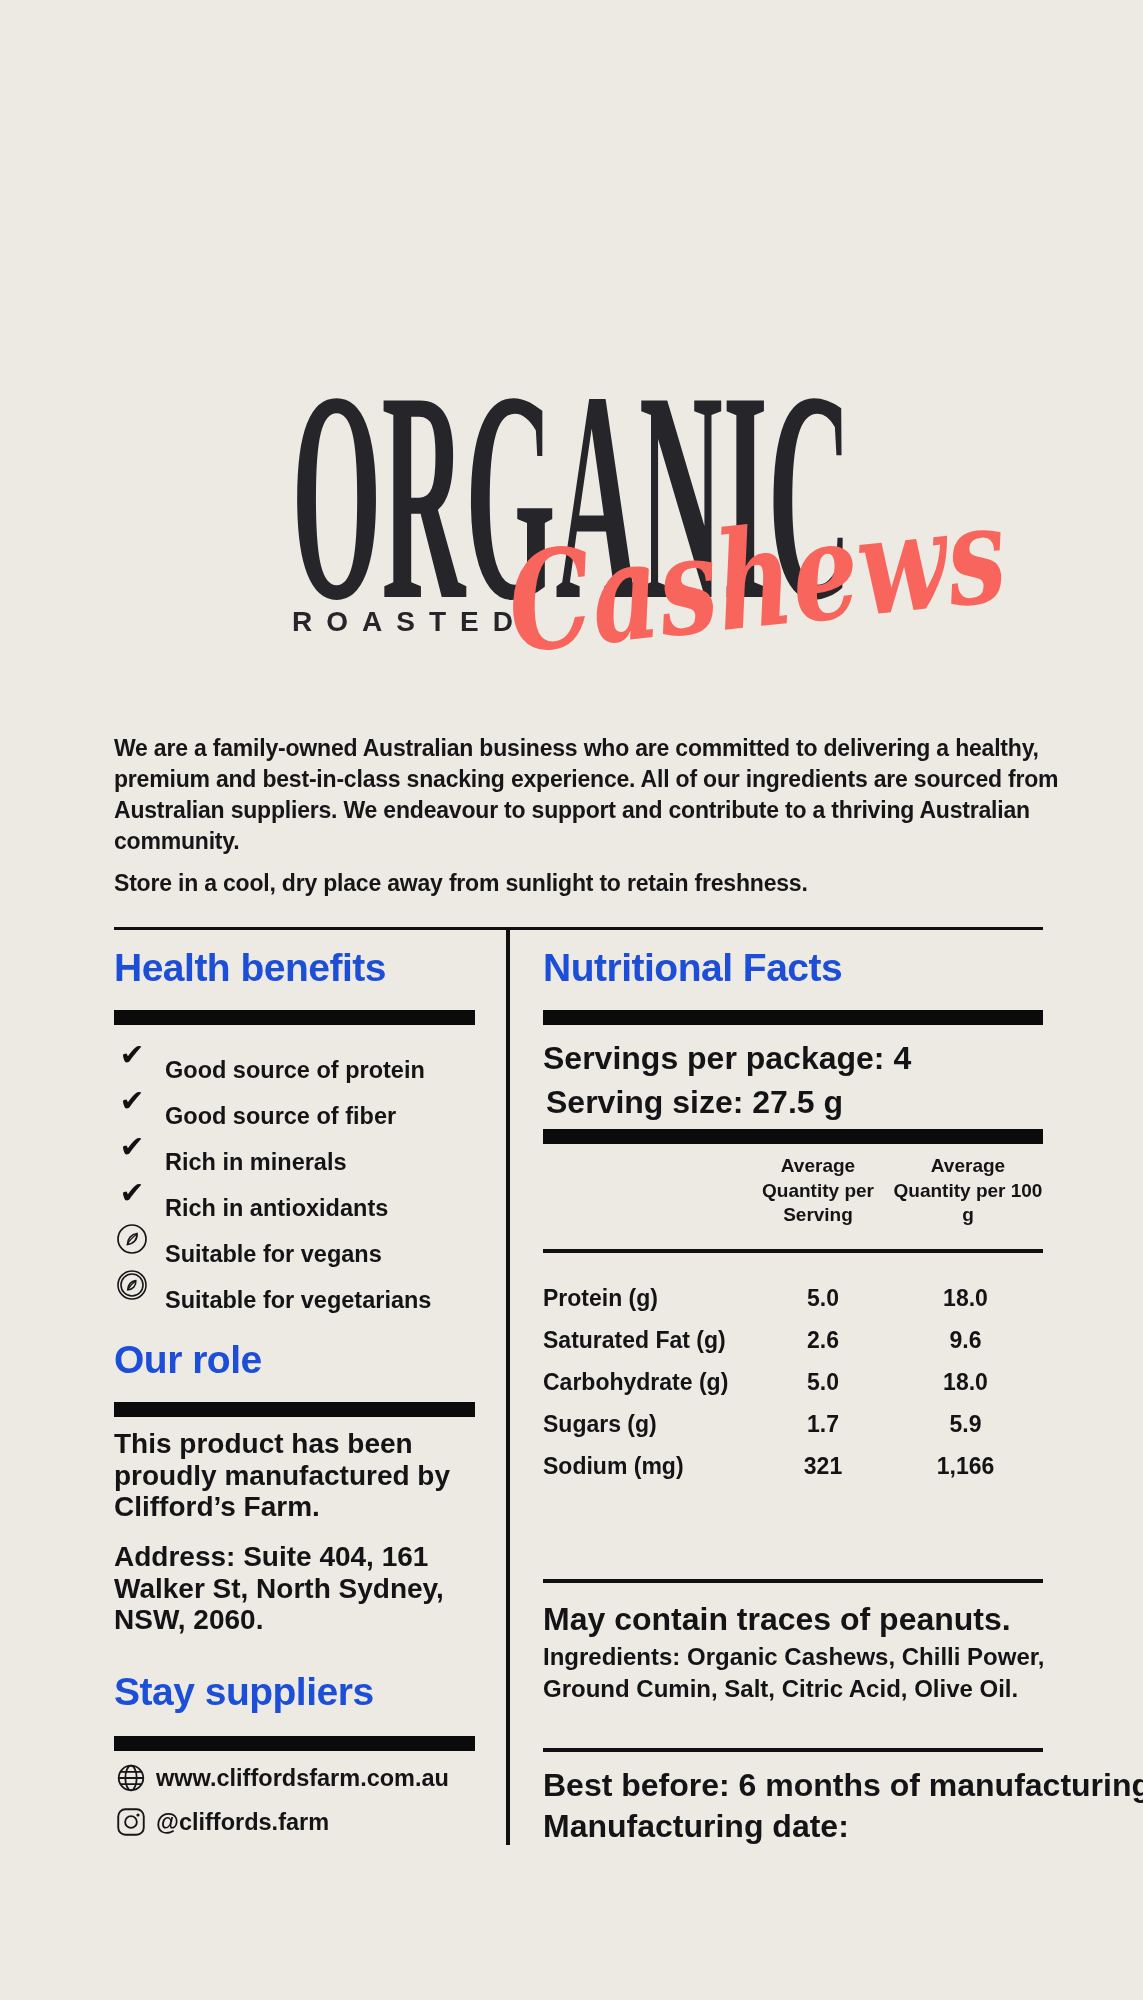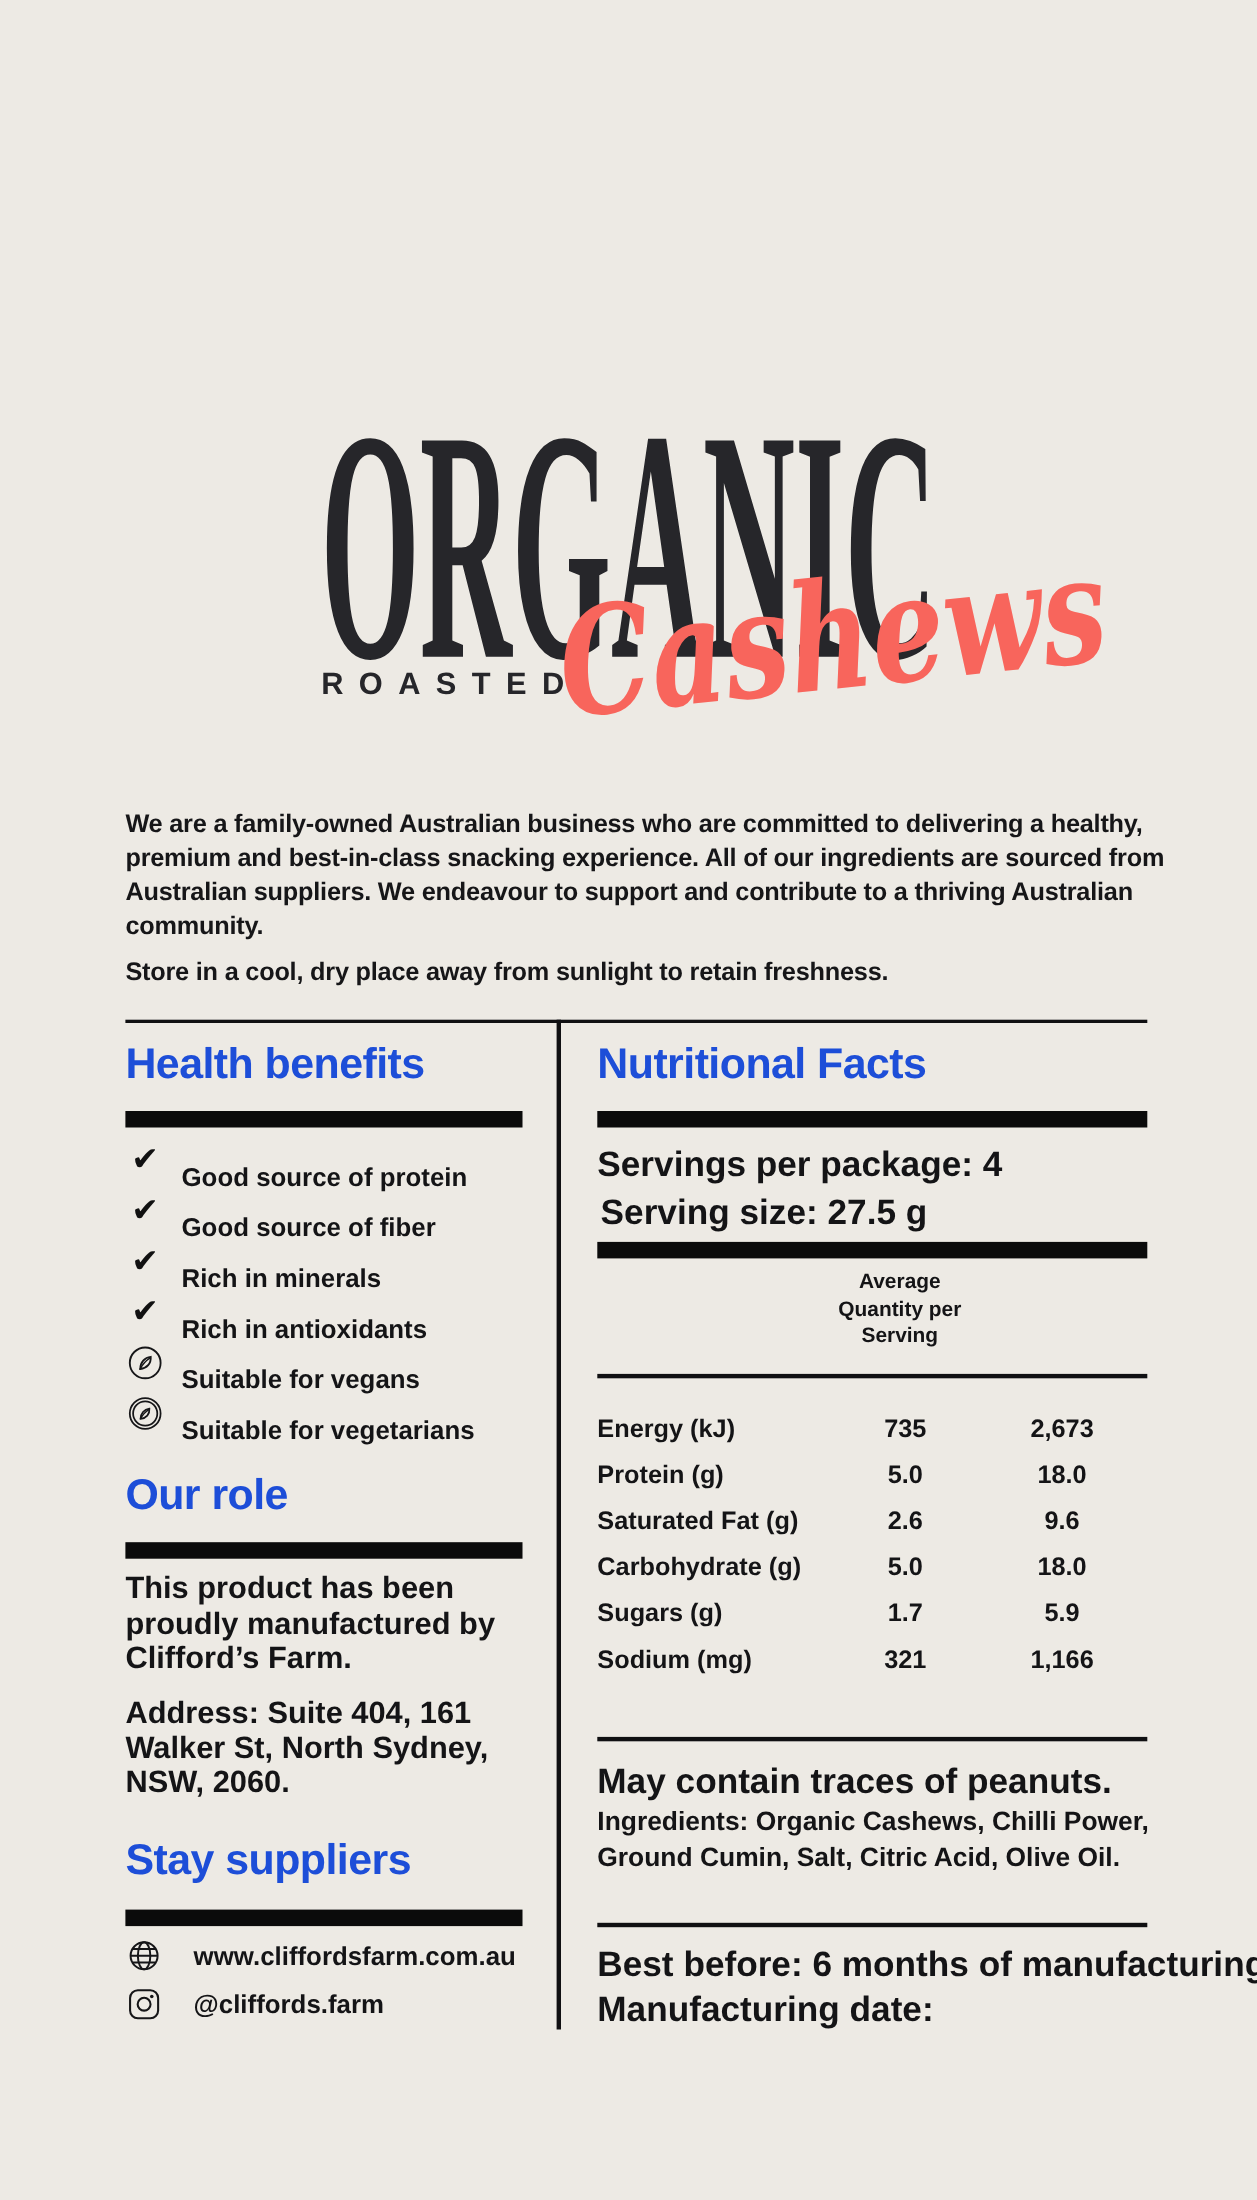--- a/index.html
+++ b/index.html
@@ -79,21 +79,21 @@
   .hb-label{font-size:23.5px;font-weight:bold;color:#141416;white-space:nowrap;margin-top:32px;}
 
   
   .col-par{
     left:114px;width:345px;
     font-size:28px;line-height:31.5px;
     font-weight:bold;color:#141416;margin:0;
   }
   #role-p1{top:1428px;}
   #role-p2{top:1541px;}
-  .connect-row{left:114px;display:flex;align-items:center;gap:28px;height:36px;}
+  .connect-row{left:114px;display:flex;align-items:center;gap:8px;height:36px;}
   #connect-web{top:1760px;}
   #connect-ig{top:1804px;}
   .connect-icon{display:inline-flex;width:34px;color:#161618;}
   .connect-icon svg{width:34px;height:34px;display:block;}
   .connect-label{font-size:23.5px;font-weight:bold;white-space:nowrap;color:#141416;}
 
   
   .nf-line{left:543px;font-size:32px;font-weight:bold;color:#141416;white-space:nowrap;margin:0;}
   #nf-servings{top:1040px;}
   #nf-size{left:546px;top:1084px;}
@@ -212,28 +212,24 @@
     <span class="connect-label">@cliffords.farm</span>
   </div>
 
   <div class="abs h2" id="nf-heading">Nutritional Facts</div>
   <div class="abs bar" id="nf-bar1"></div>
   <p class="abs nf-line" id="nf-servings">Servings per package: 4</p>
   <p class="abs nf-line" id="nf-size">Serving size: 27.5 g</p>
   <div class="abs bar" id="nf-bar2"></div>
 
   <div class="abs nf-colhead" id="nf-colhead1">Average Quantity per Serving</div>
+  <div class="abs nf-colhead" id="nf-colhead2">Average Quantity per 100 g</div>
   <div class="abs thin-rule" id="nf-rule1"></div>
 
   <div class="abs" id="nf-table">
-      <div class="nf-row">
-        <span class="nf-label">Energy (kJ)</span>
-        <span class="nf-val">735</span>
-        <span class="nf-val">2,673</span>
-      </div>
       <div class="nf-row">
         <span class="nf-label">Protein (g)</span>
         <span class="nf-val">5.0</span>
         <span class="nf-val">18.0</span>
       </div>
       <div class="nf-row">
         <span class="nf-label">Saturated Fat (g)</span>
         <span class="nf-val">2.6</span>
         <span class="nf-val">9.6</span>
       </div>

